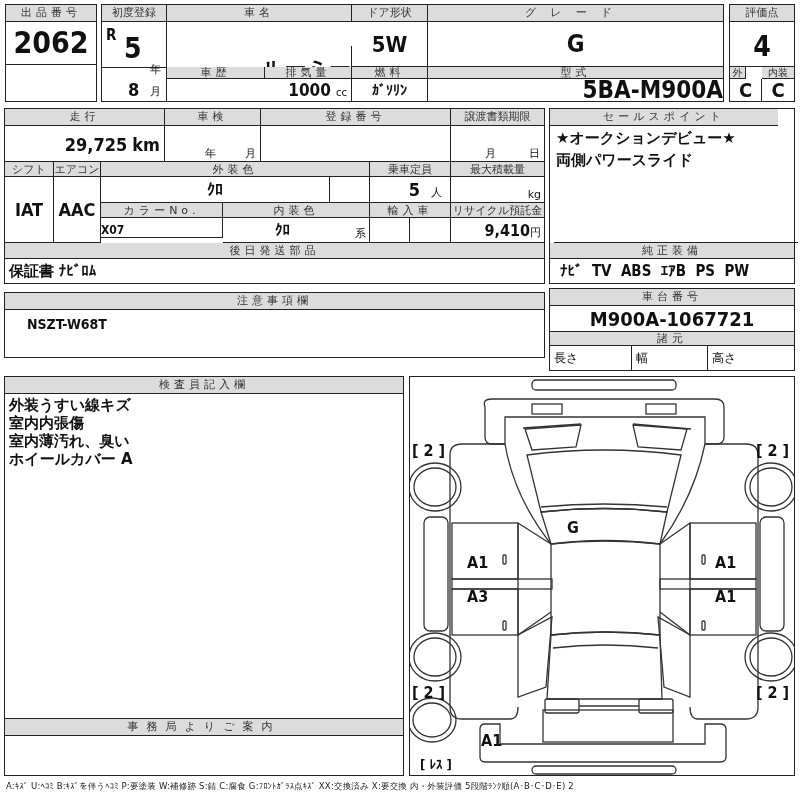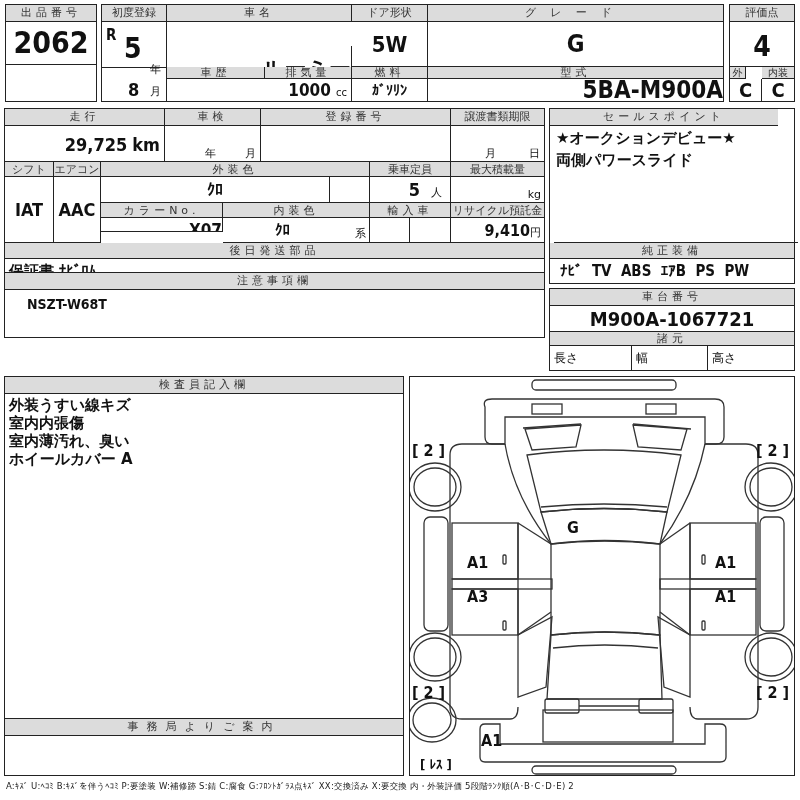--- a/index.html
+++ b/index.html
@@ -109,21 +109,21 @@
     <span class="unit" style="margin-left:6px;">人</span>
   </div>
 
   <div class="cell hdr nr tight" style="left:446px;top:53px;width:93px;height:15px;line-height:15px;">最大積載量</div>
   <div class="cell nr" style="left:446px;top:68px;width:93px;height:26px;text-align:right;padding-right:3px;line-height:32px;">
     <span class="big"></span>
     <span class="unit">kg</span>
   </div>
 
   <div class="cell hdr" style="left:96px;top:94px;width:122px;height:15px;line-height:15px;">カラーNo.</div>
-  <div class="cell big" style="left:96px;top:109px;width:122px;height:14px;font-size:17px;text-align:right;line-height:25px;">X07</div>
+  <div class="cell big" style="left:96px;top:109px;width:122px;height:20px;font-size:12px;text-align:left;line-height:25px;">X07</div>
 
   <div class="cell hdr" style="left:218px;top:94px;width:147px;height:15px;line-height:15px;">内装色</div>
   <div class="cell" style="left:218px;top:109px;width:147px;height:25px;line-height:25px;">
     <span class="big" style="position:absolute;left:52px;font-size:15px;">ｸﾛ</span>
     <span class="unit" style="position:absolute;right:3px;top:3px;">系</span>
   </div>
 
   <div class="cell hdr" style="left:365px;top:94px;width:81px;height:15px;line-height:15px;">輸入車</div>
   <div class="cell" style="left:365px;top:109px;width:40px;height:25px;"></div>
   <div class="cell" style="left:405px;top:109px;width:41px;height:25px;"></div>
@@ -140,21 +140,21 @@
 <div class="box" style="left:549px;top:108px;width:246px;height:176px;">
   <div class="cell hdr nr" style="left:0;top:0;width:228px;height:17px;">セールスポイント</div>
   <div class="cell nr" style="left:4px;top:17px;width:244px;height:117px;padding:3px 2px;">
     <div class="ml">★オークションデビュー★</div>
     <div class="ml" style="margin-top:4px;">両側パワースライド</div>
   </div>
   <div class="cell hdr nr" style="left:0;top:134px;width:244px;height:16px;line-height:16px;">純正装備</div>
   <div class="cell nr nb big" style="left:0;top:150px;width:244px;height:24px;font-size:15px;padding-left:10px;line-height:24px;white-space:pre;">ﾅﾋﾞ  TV  ABS  ｴｱB  PS  PW</div>
 </div>
 
-<div class="box" style="left:4px;top:272px;width:541px;height:66px;">
+<div class="box" style="left:4px;top:292px;width:541px;height:66px;">
   <div class="cell hdr nr" style="left:0;top:0;width:539px;height:17px;">注意事項欄</div>
   <div class="cell nr nb big" style="left:0;top:17px;width:539px;height:64px;font-size:14px;padding:6px 22px;">NSZT-W68T</div>
 </div>
 
 <div class="box" style="left:549px;top:288px;width:246px;height:83px;">
   <div class="cell hdr nr" style="left:0;top:0;width:244px;height:17px;">車台番号</div>
   <div class="cell nr big" style="left:0;top:17px;width:244px;height:26px;font-size:20px;text-align:center;line-height:26px;">M900A-1067721</div>
   <div class="cell hdr nr" style="left:0;top:43px;width:244px;height:14px;line-height:14px;">諸元</div>
   <div class="cell nb" style="left:0;top:57px;width:82px;height:24px;font-size:12px;padding:4px;">長さ</div>
   <div class="cell nb" style="left:82px;top:57px;width:76px;height:24px;font-size:12px;padding:4px;">幅</div>

